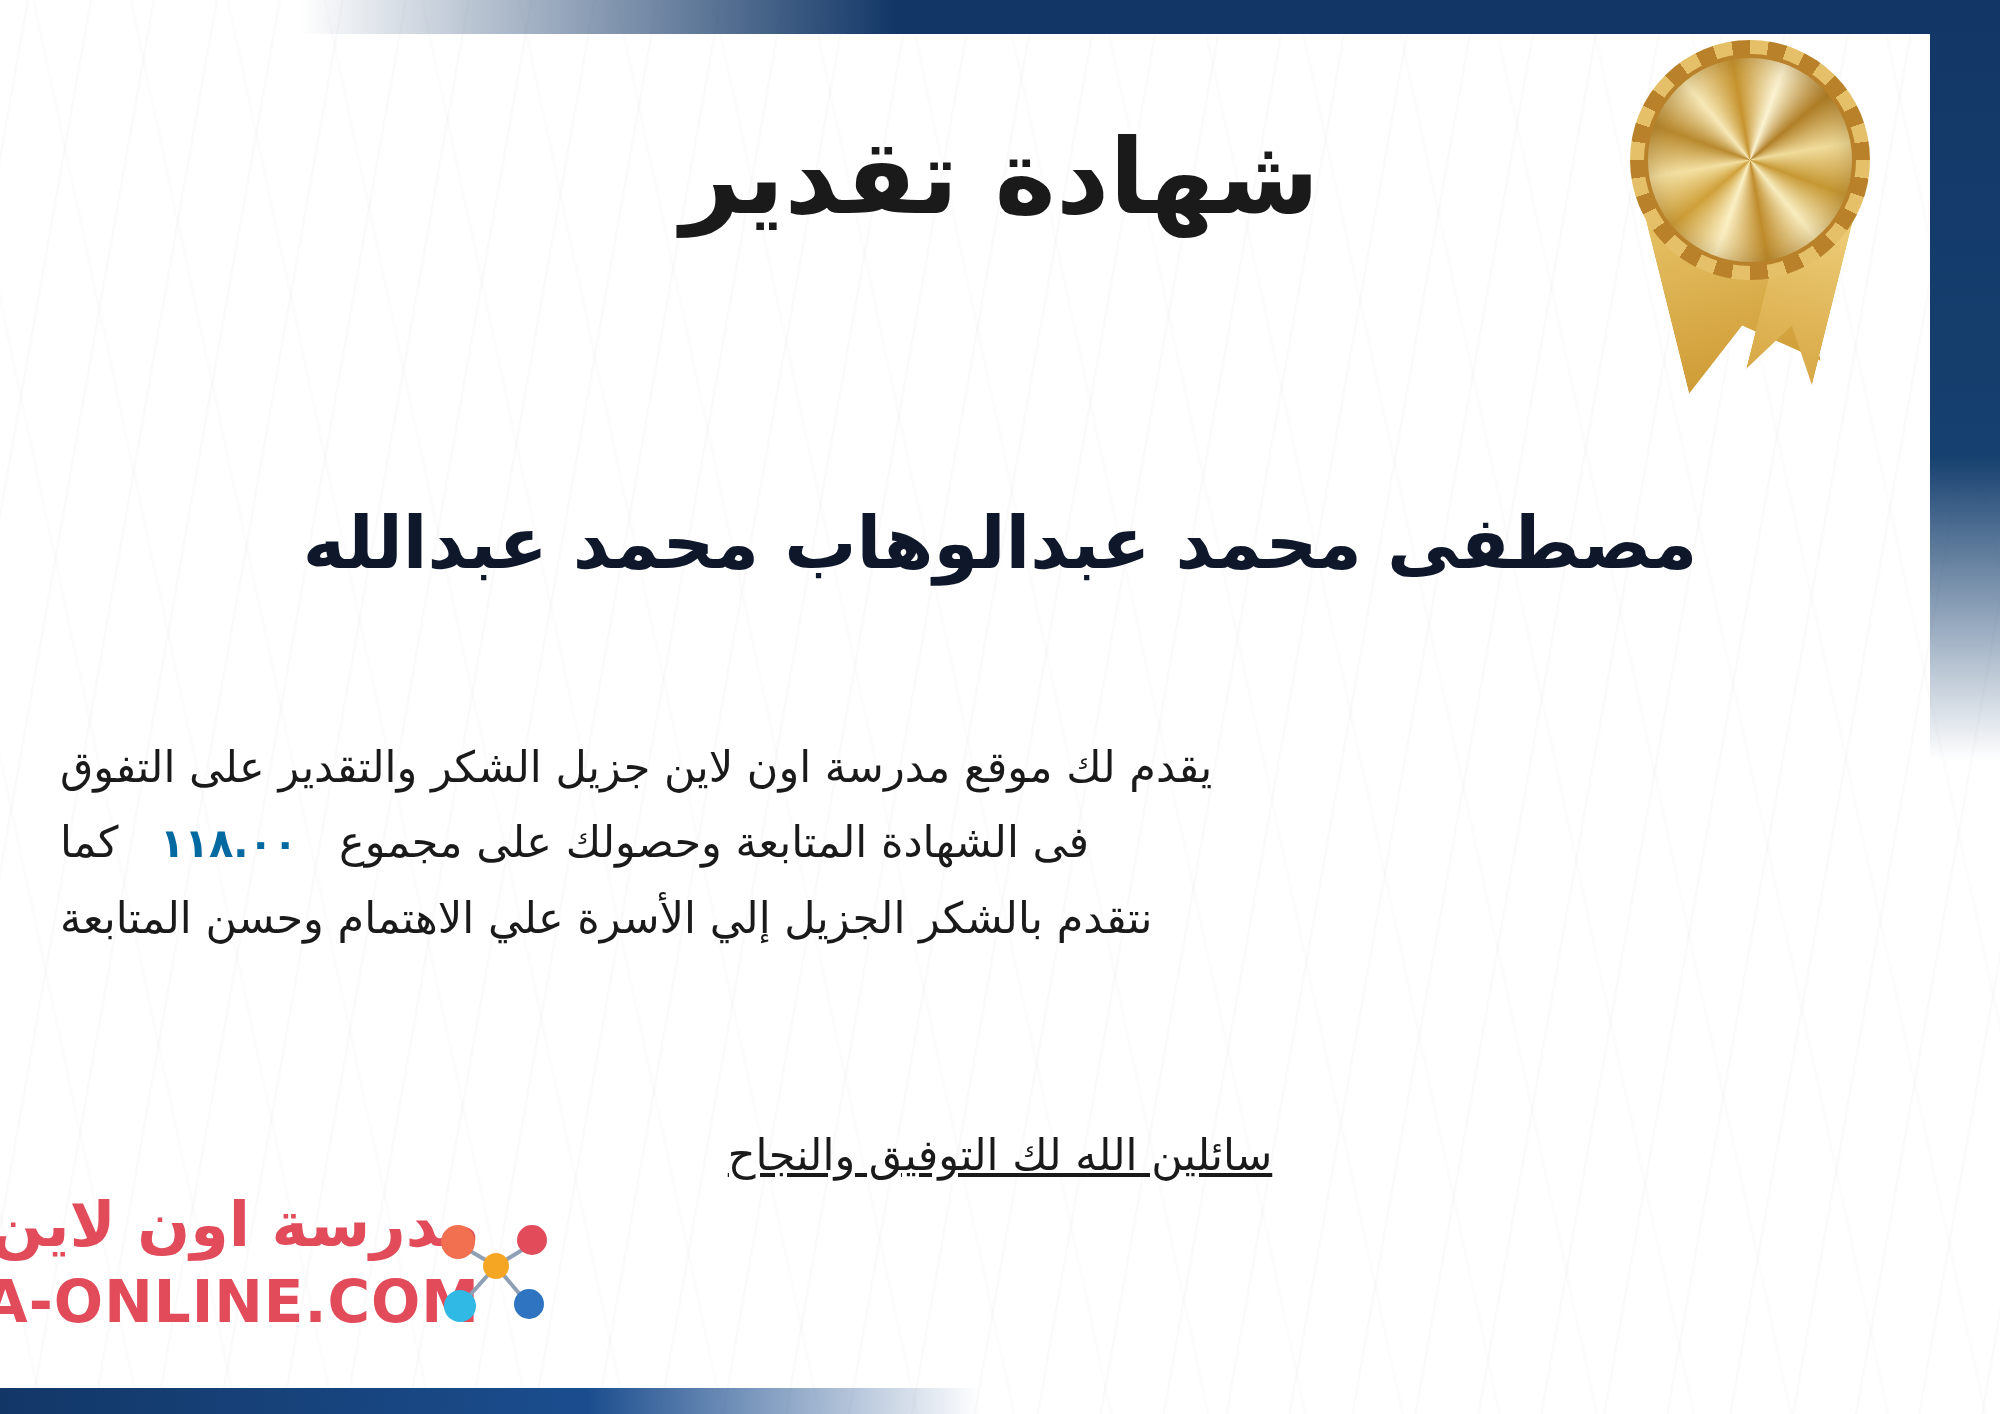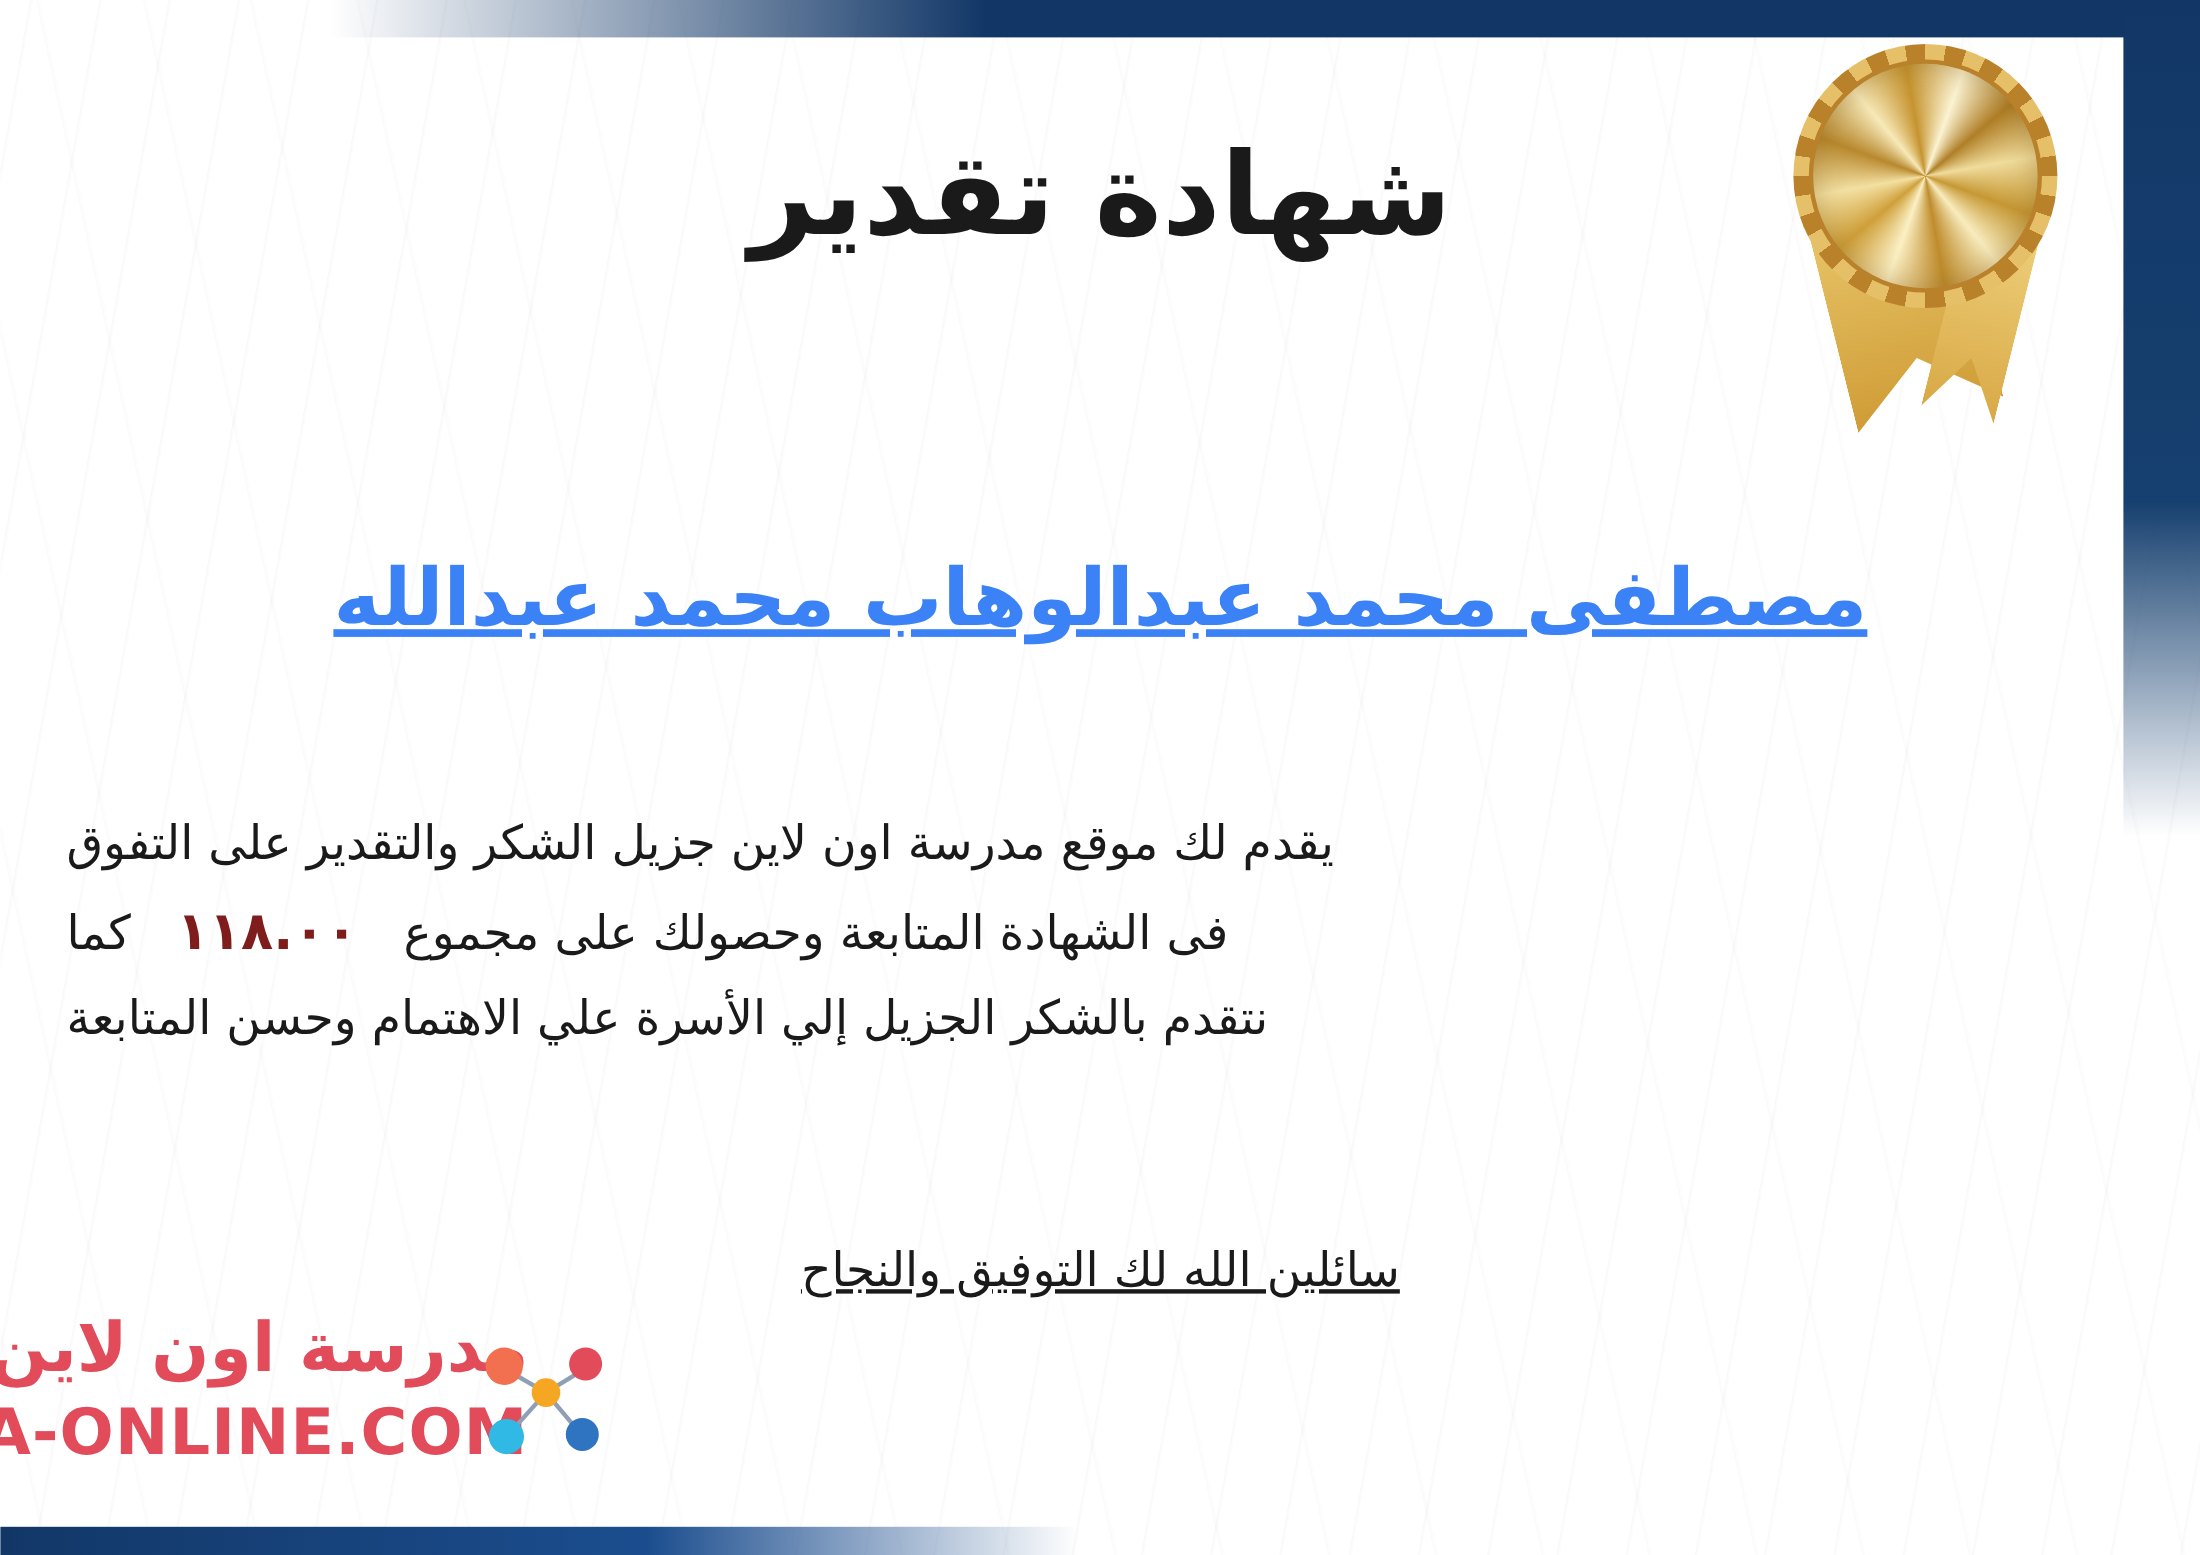--- a/index.html
+++ b/index.html
@@ -204,43 +204,42 @@
   }
 
   .student-name {
     position: absolute;
     top: 500px;
     left: 60px;
     right: 60px;
     text-align: center;
     font-size: 72px;
     font-weight: 700;
-    color: #3b82f6;
+    color: #0f172a;
     line-height: 1.2;
-    text-decoration: underline;
   }
 
   .body-text {
     position: absolute;
     top: 730px;
     left: 60px;
     right: 60px;
     text-align: left;
     font-size: 43px;
     color: #1a1a1a;
     line-height: 1.75;
   }
   .body-line {
     display: block;
   }
   .grade-value {
     display: inline-block;
-    font-size: 48px;
+    font-size: 40px;
     font-weight: 700;
-    color: #7f1d1d;
+    color: #0369a1;
     margin: 0 28px;
     letter-spacing: 2px;
   }
 
   .closing-text {
     position: absolute;
     top: 1130px;
     left: 60px;
     right: 60px;
     text-align: center;

